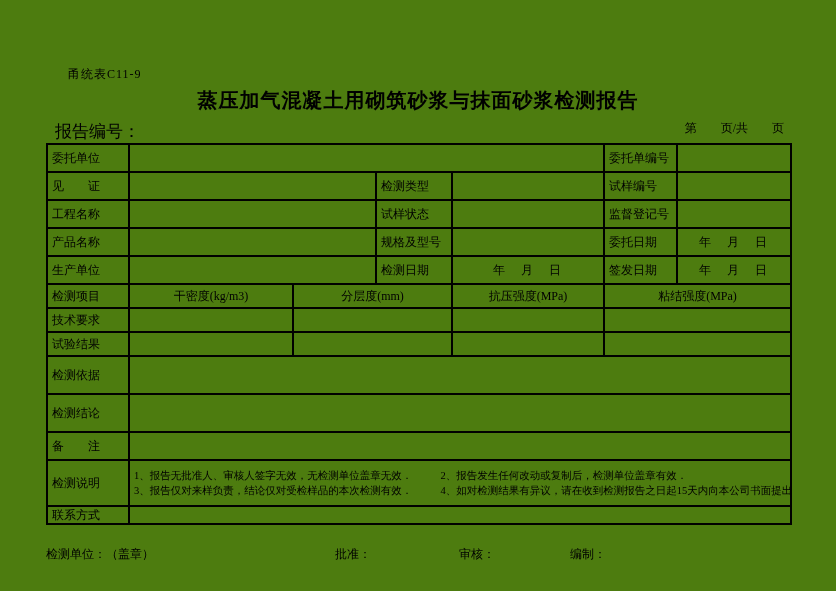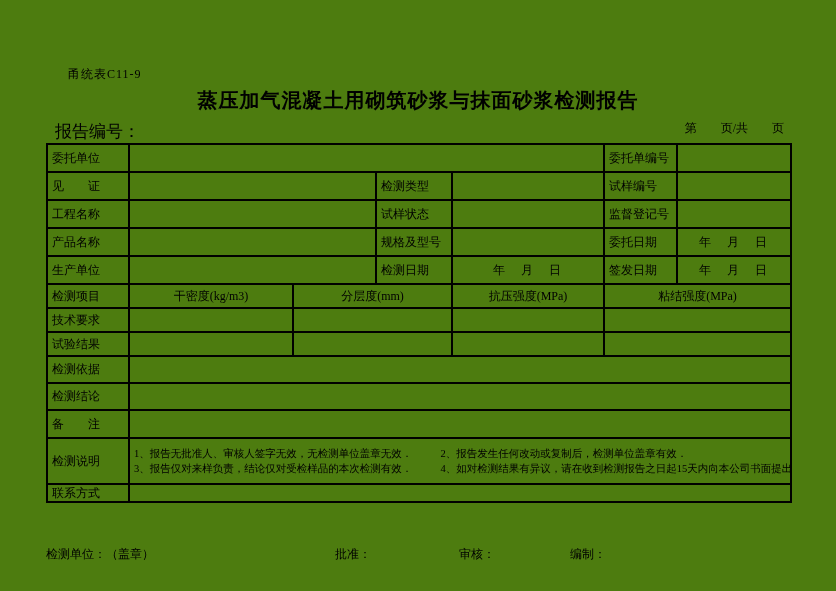--- a/index.html
+++ b/index.html
@@ -24,21 +24,21 @@
     border:2px solid #000;
     font-size:12px;line-height:1.2;
     padding:1px 4px;overflow:hidden;
     vertical-align:middle;
   }
   td.lbl{text-align:left;padding:1px 2px;}
   td.ctr{text-align:center;}
   td.date{text-align:center;letter-spacing:2px;}
   tr.rA{height:28px;}
   tr.rB{height:24px;}
-  tr.rC{height:27px;}
+  tr.rC{height:38px;}
   tr.rRemark{height:28px;}
   tr.rNotes{height:46px;}
   tr.rContact{height:16px;}
   .notes-wrap{display:flex;align-items:flex-start;font-size:10.5px;line-height:1.45;}
   .notes-col{white-space:nowrap;}
   .notes-col.left{width:47%;}
   .notes-col.right{width:53%;}
   .footer{position:absolute;left:0;top:546px;width:836px;height:20px;font-size:12px;}
   .footer span{position:absolute;top:0;}
   .f-unit{left:46px;}

